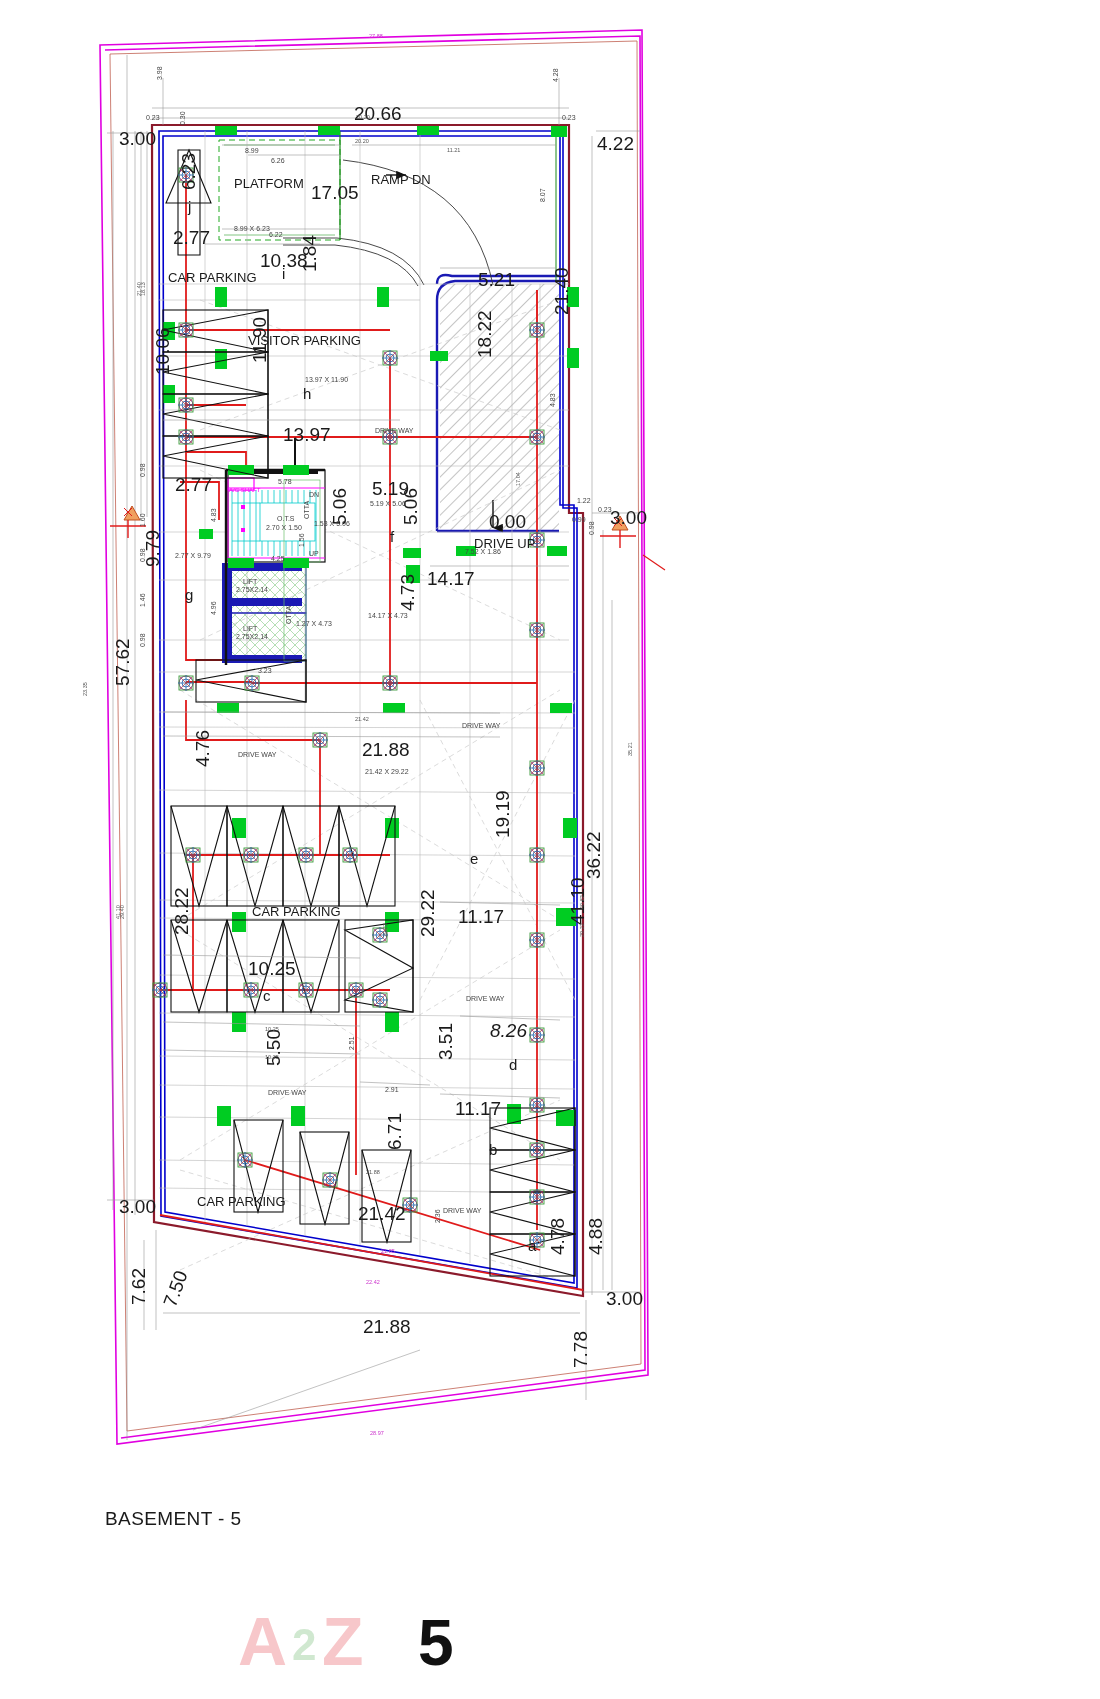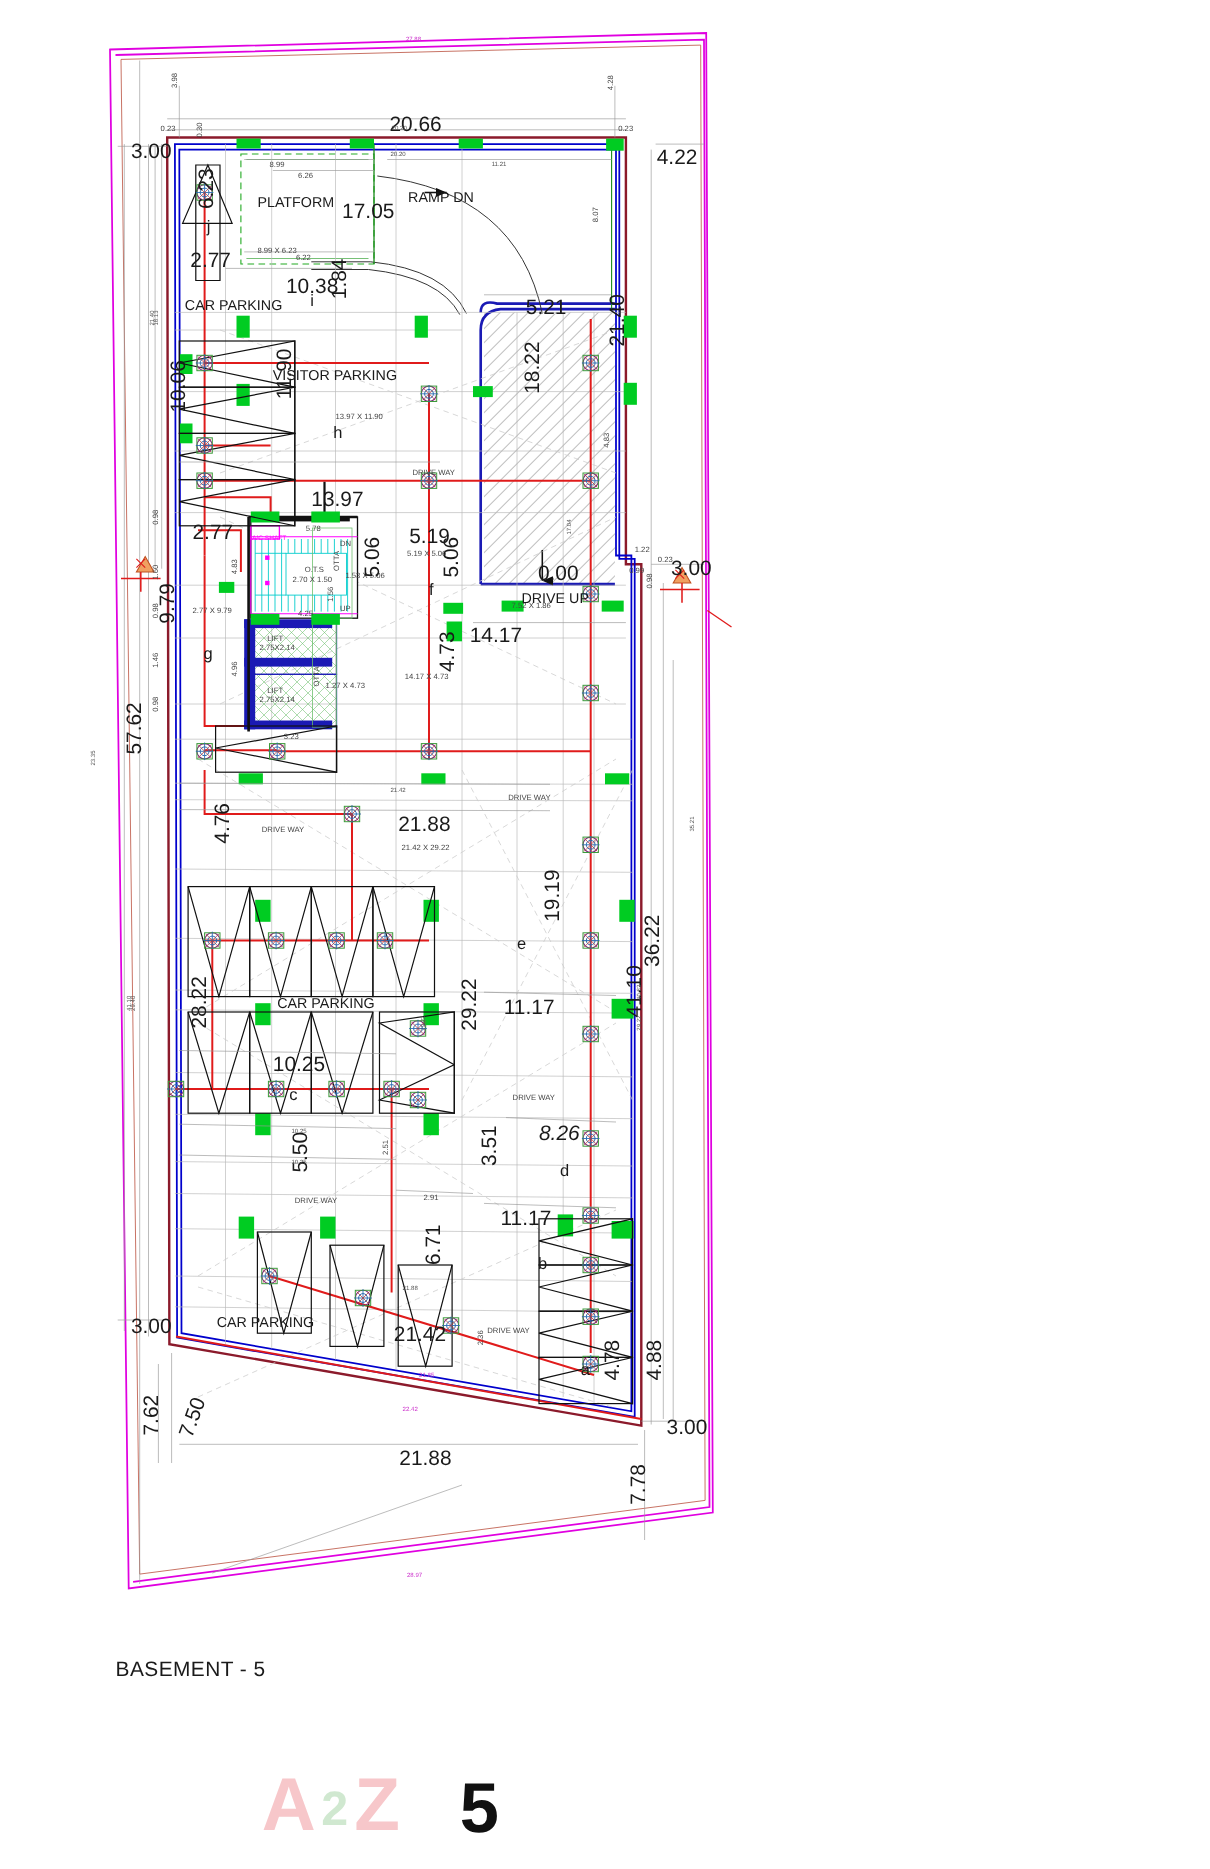--- a/index.html
+++ b/index.html
@@ -723,21 +723,21 @@
       <div class="txt t-xl" style="left: 173px; top: 227px; transform-origin: 0px 100%;">2.77</div>
       <div class="txt t-xl" style="left: 200px; top: 168px; transform: rotate(-90deg); transform-origin: 0px 100%;">6.23</div>
       <div class="txt t-xl" style="left: 260px; top: 250px; transform-origin: 0px 100%;">10.38</div>
       <div class="txt t-xl" style="left: 321px; top: 250px; transform: rotate(-90deg); transform-origin: 0px 100%;">1.84</div>
       <div class="txt t-xl" style="left: 478px; top: 269px; transform-origin: 0px 100%;">5.21</div>
       <div class="txt t-xl" style="left: 496px; top: 336px; transform: rotate(-90deg); transform-origin: 0px 100%;">18.22</div>
       <div class="txt t-xl" style="left: 573px; top: 293px; transform: rotate(-90deg); transform-origin: 0px 100%;">21.40</div>
       <div class="txt t-xl" style="left: 597px; top: 133px; transform-origin: 0px 100%; text-align: center;">4.22</div>
       <div class="txt t-xl" style="left: 174px; top: 353px; transform: rotate(-90deg); transform-origin: 0px 100%;">10.06</div>
       <div class="txt t-xl" style="left: 271px; top: 341px; transform: rotate(-90deg); transform-origin: 0px 100%;">11.90</div>
-      <div class="txt t-xl" style="left: 283px; top: 424px; transform-origin: 0px 100%; margin-top: 20px;">13.97</div>
+      <div class="txt t-xl" style="left: 283px; top: 424px; transform-origin: 0px 100%;">13.97</div>
       <div class="txt t-xl" style="left: 175px; top: 474px; transform-origin: 0px 100%;">2.77</div>
       <div class="txt t-xl" style="left: 372px; top: 478px; transform-origin: 0px 100%;">5.19</div>
       <div class="txt t-xl" style="left: 351px; top: 503px; transform: rotate(-90deg); transform-origin: 0px 100%;">5.06</div>
       <div class="txt t-xl" style="left: 422px; top: 503px; transform: rotate(-90deg); transform-origin: 0px 100%;">5.06</div>
       <div class="txt t-xl" style="left: 489px; top: 511px; transform-origin: 0px 100%;">0.00</div>
       <div class="txt t-xl" style="left: 164px; top: 545px; transform: rotate(-90deg); transform-origin: 0px 100%;">9.79</div>
       <div class="txt t-xl" style="left: 427px; top: 568px; transform-origin: 0px 100%;">14.17</div>
       <div class="txt t-xl" style="left: 419px; top: 589px; transform: rotate(-90deg); transform-origin: 0px 100%;">4.73</div>
       <div class="txt t-xl" style="left: 610px; top: 507px; transform-origin: 0px 100%;">3.00</div>
       <div class="txt t-xl" style="left: 119px; top: 128px; transform-origin: 0px 100%;">3.00</div>

